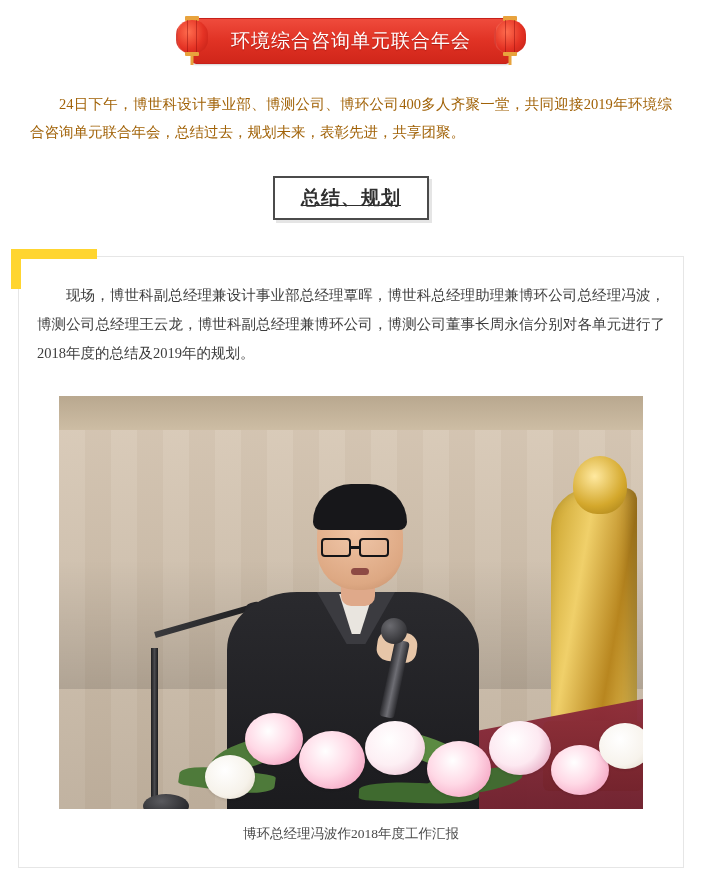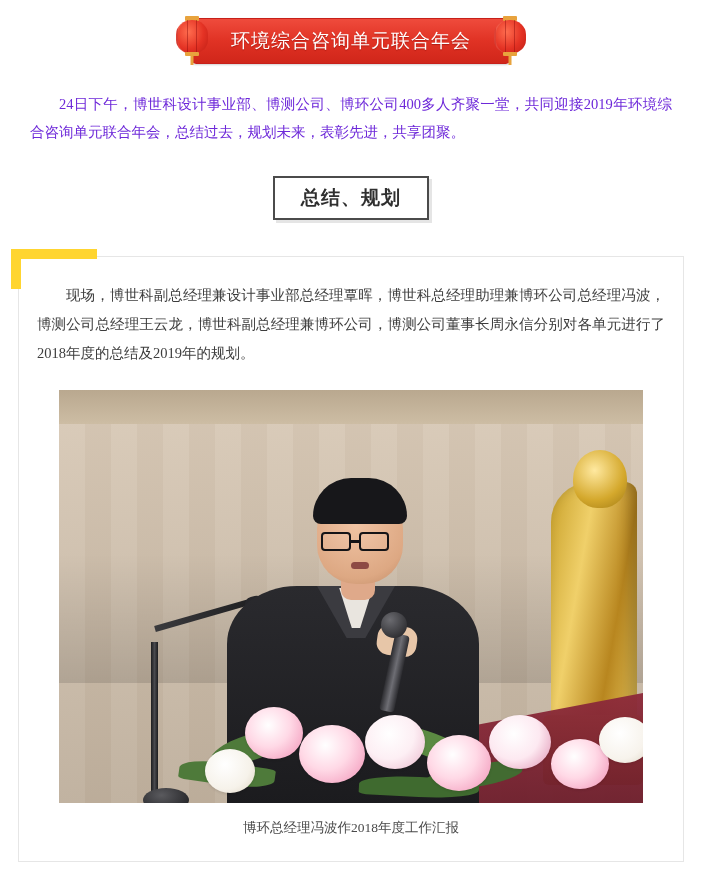--- a/index.html
+++ b/index.html
@@ -77,21 +77,21 @@
   .lantern .tassel {
     position: absolute; top: 40px; left: 50%; transform: translateX(-50%);
     width: 3px; height: 9px; background: #e8a33d;
   }
 
   
   .para {
     margin: 22px 30px 0 30px;
     font-size: 14.5px;
     line-height: 28px;
-    color: #6d28d9;
+    color: #a16207;
     text-align: justify;
     text-indent: 2em;
     font-family: "Liberation Serif", serif;
   }
 
   
   .section-label-wrap {
     display: flex;
     justify-content: center;
     margin-top: 30px;
@@ -99,20 +99,21 @@
   .section-label {
     border: 2px solid #4b4b4b;
     padding: 7px 26px;
     font-size: 19px;
     font-weight: bold;
     color: #2f2f2f;
     letter-spacing: 1px;
     font-family: "Liberation Serif", serif;
     box-shadow: 3px 3px 0 rgba(0,0,0,0.10);
     background: #ffffff;
+    text-decoration: underline;
   }
 
   
   .card {
     position: relative;
     margin: 36px 18px 0 18px;
     border: 1px solid #e6e6e6;
     background: #ffffff;
     padding: 0 0 24px 0;
   }
@@ -140,21 +141,21 @@
     line-height: 29px;
     color: #3d3d3d;
     text-align: justify;
     text-indent: 2em;
     font-family: "Liberation Serif", serif;
     margin: 8px 0 0 0;
   }
 
   
   .photo-wrap {
-    margin: 22px 22px 0 22px;
+    margin: 28px 22px 0 22px;
     position: relative;
   }
   .photo {
     position: relative;
     width: 100%;
     height: 413px;
     overflow: hidden;
     background: #cdbfae;
   }
   

